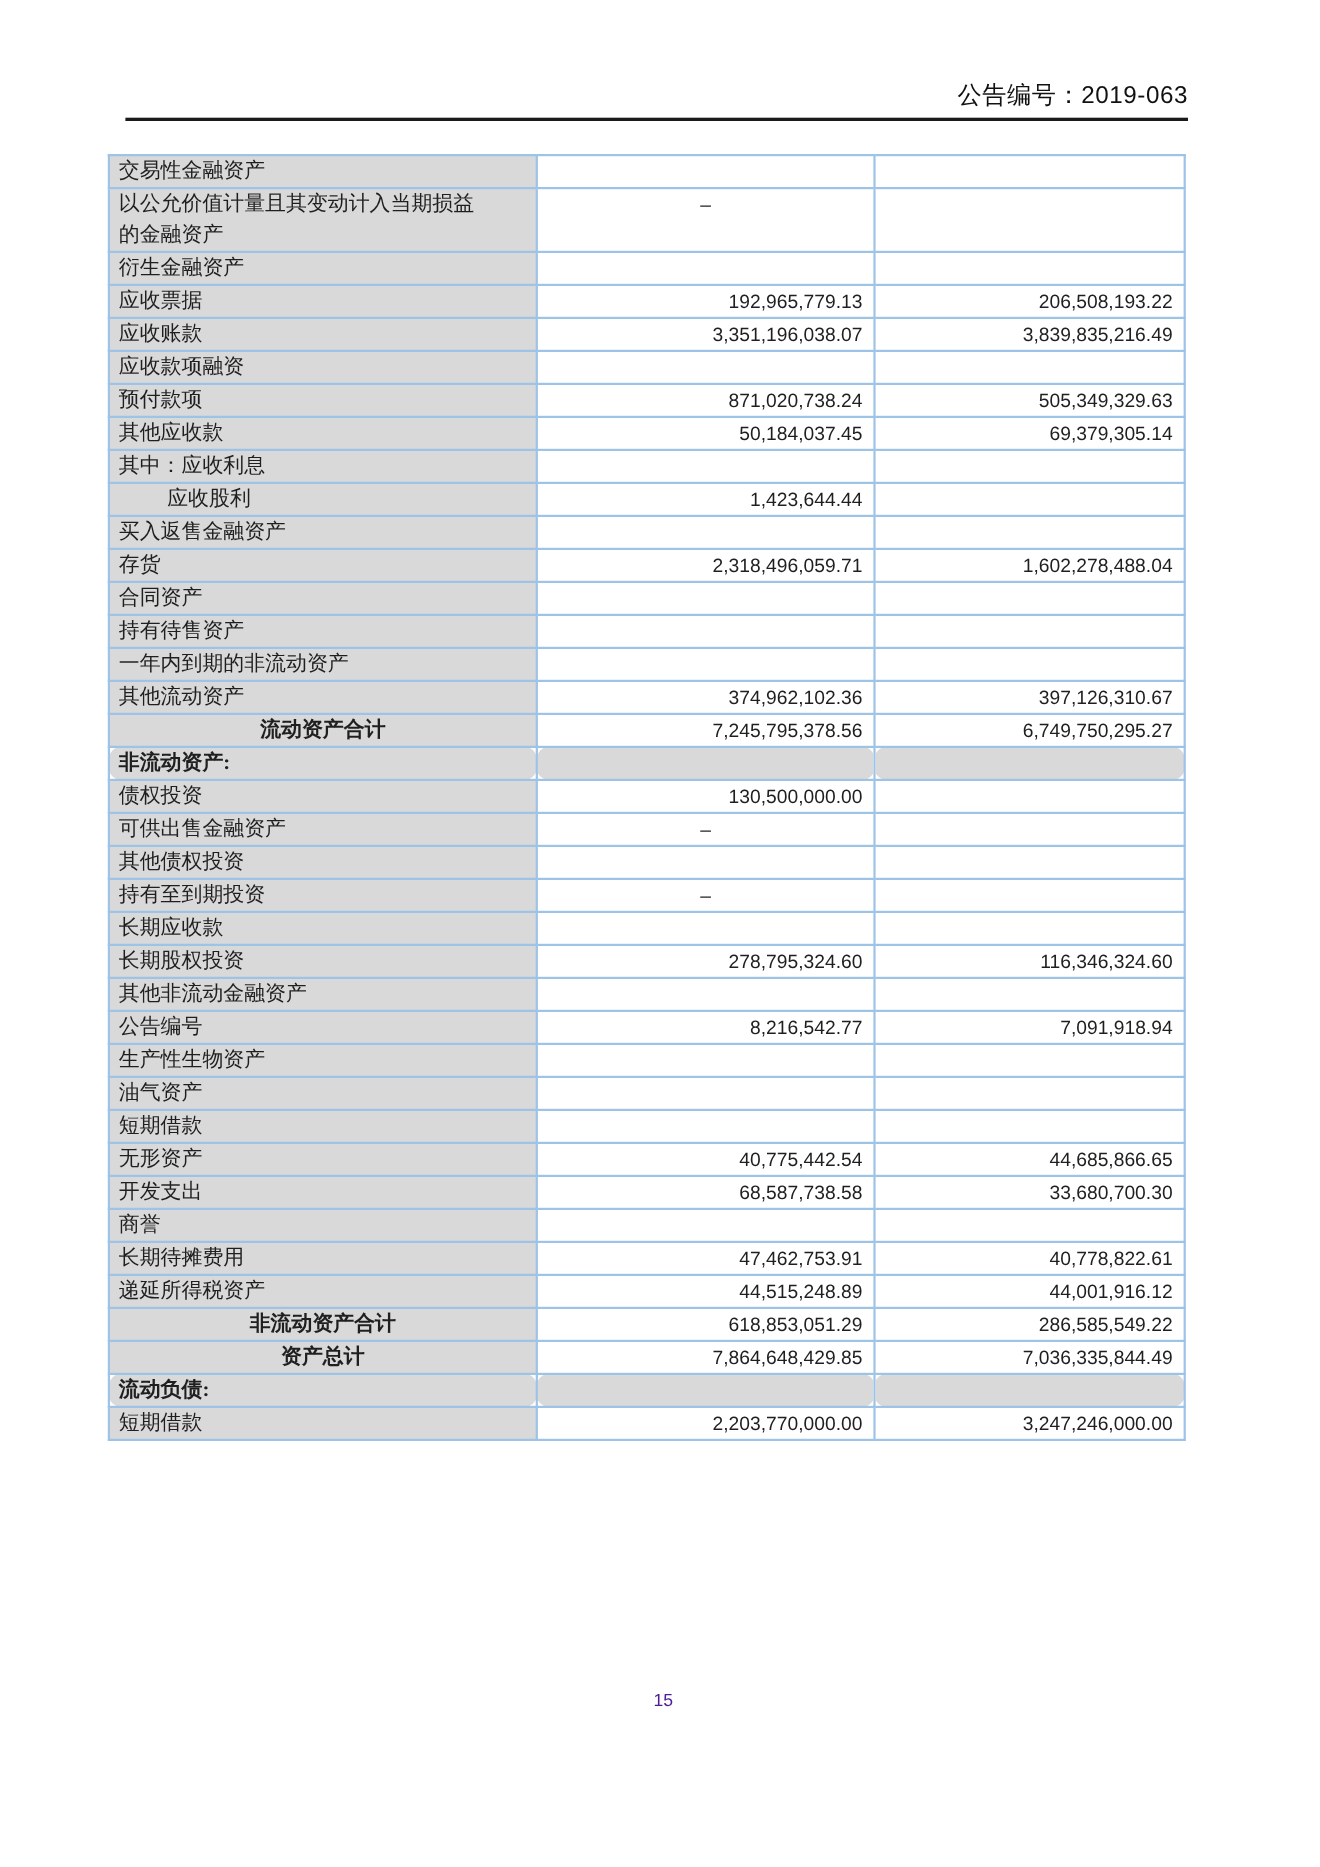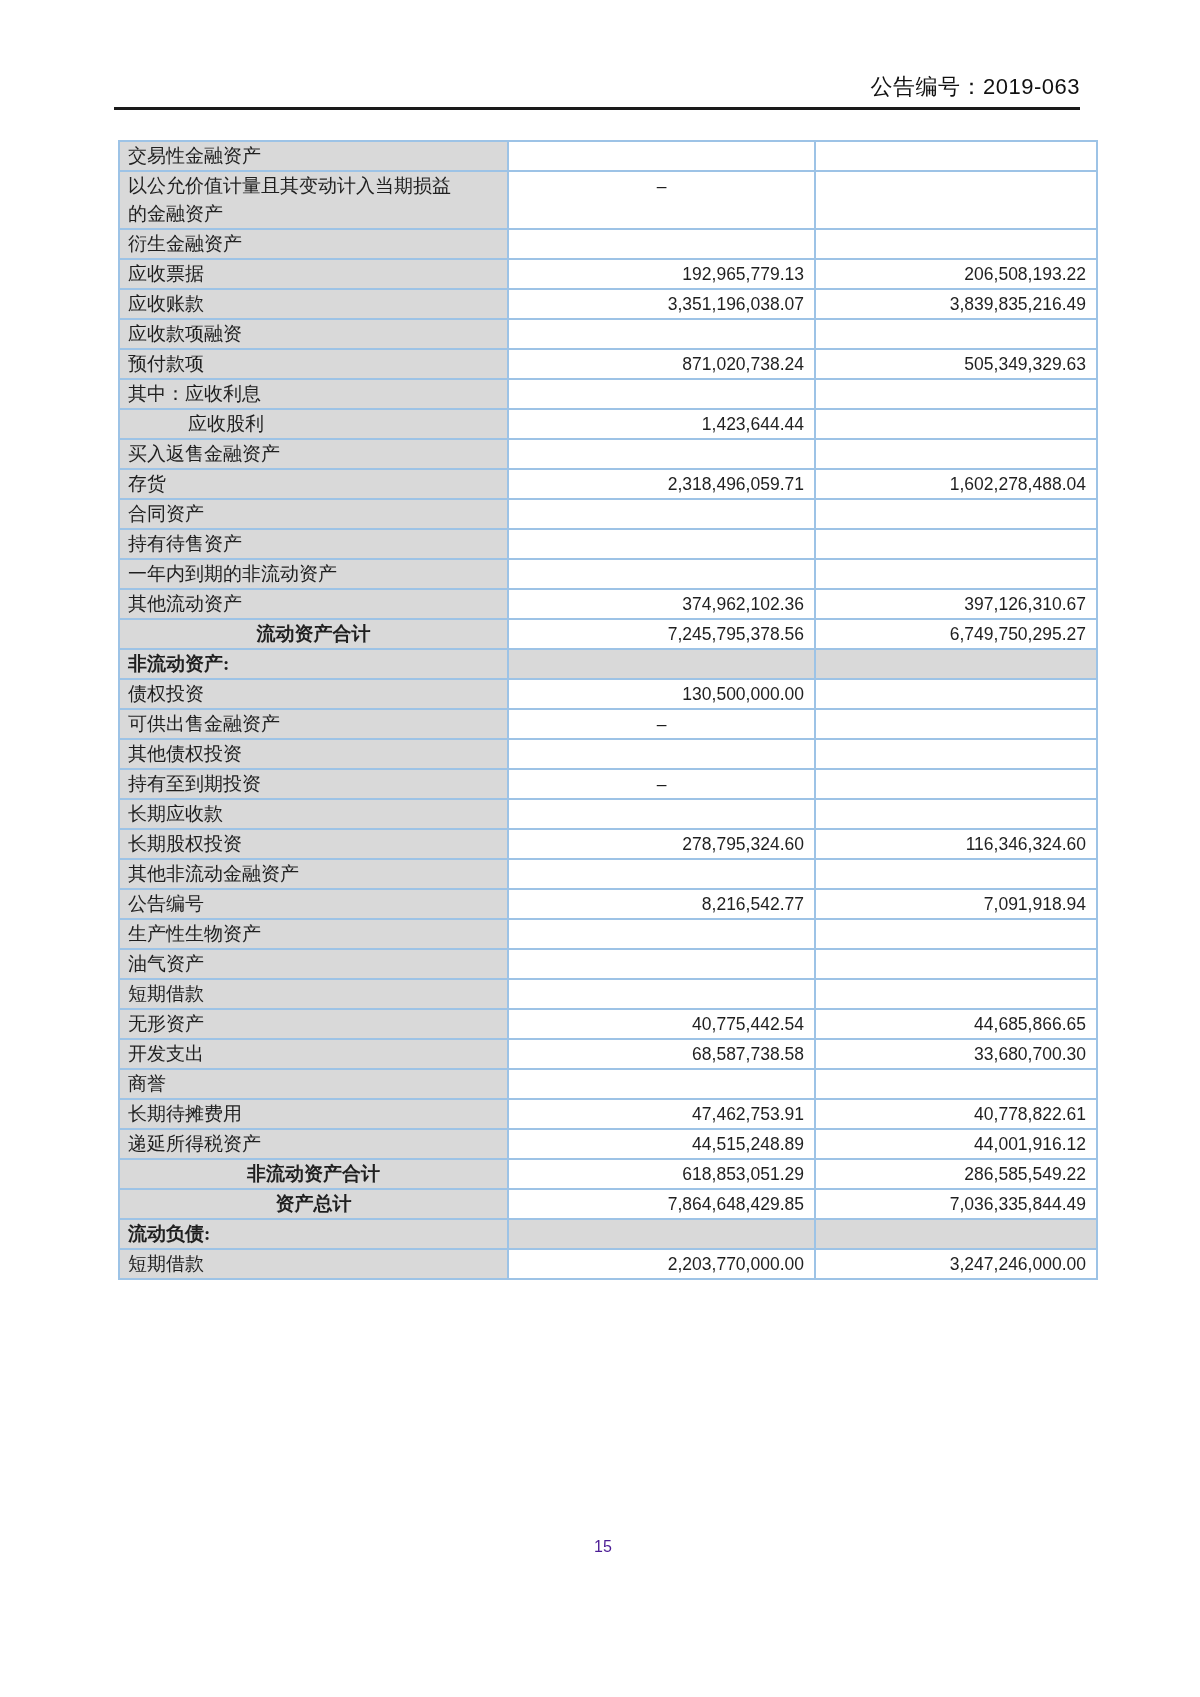--- a/index.html
+++ b/index.html
@@ -35,21 +35,21 @@
     top: 107px;
     left: 114px;
     width: 966px;
     height: 3px;
     background: var(--rule-color);
   }
 
   table.sheet {
     position: absolute;
     top: 140px;
-    left: 118px;
+    left: 98px;
     width: 978px;
     border-collapse: collapse;
     table-layout: fixed;
   }
   .sheet td {
     border: 2px solid var(--table-border);
     height: 28px;
     font-size: 19px;
     line-height: 28px;
     vertical-align: middle;
@@ -64,29 +64,30 @@
     padding: 0 10px;
     text-align: right;
     font-family: "Liberation Sans", sans-serif;
     font-size: 17.5px;
   }
   
   tr.row-item td.label-cell,
   tr.row-indent td.label-cell,
   tr.row-subtotal td.label-cell { background: var(--label-bg); }
 
-  tr.row-indent td.label-cell { padding-left: 68px; }
+  tr.row-indent td.label-cell { padding-left: 52px; }
 
   tr.row-subtotal td.label-cell {
     font-weight: bold;
     text-align: center;
   }
   tr.row-section td {
     background: var(--label-bg);
     font-weight: bold;
+    border-radius: 11px;
   }
   td.align-center { text-align: center !important; }
   td.valign-top { vertical-align: top; }
 
   .page-number {
     position: absolute;
     top: 1538px;
     left: 114px;
     width: 978px;
     text-align: center;
@@ -141,20 +142,25 @@
     <td class="label-cell">应收款项融资</td>
     <td class="num-cell"></td>
     <td class="num-cell"></td>
   </tr>
         <tr class="row-item">
     <td class="label-cell">预付款项</td>
     <td class="num-cell">871,020,738.24</td>
     <td class="num-cell">505,349,329.63</td>
   </tr>
         <tr class="row-item">
+    <td class="label-cell">其他应收款</td>
+    <td class="num-cell">50,184,037.45</td>
+    <td class="num-cell">69,379,305.14</td>
+  </tr>
+        <tr class="row-item">
     <td class="label-cell">其中：应收利息</td>
     <td class="num-cell"></td>
     <td class="num-cell"></td>
   </tr>
         <tr class="row-indent">
     <td class="label-cell">应收股利</td>
     <td class="num-cell">1,423,644.44</td>
     <td class="num-cell"></td>
   </tr>
         <tr class="row-item">

